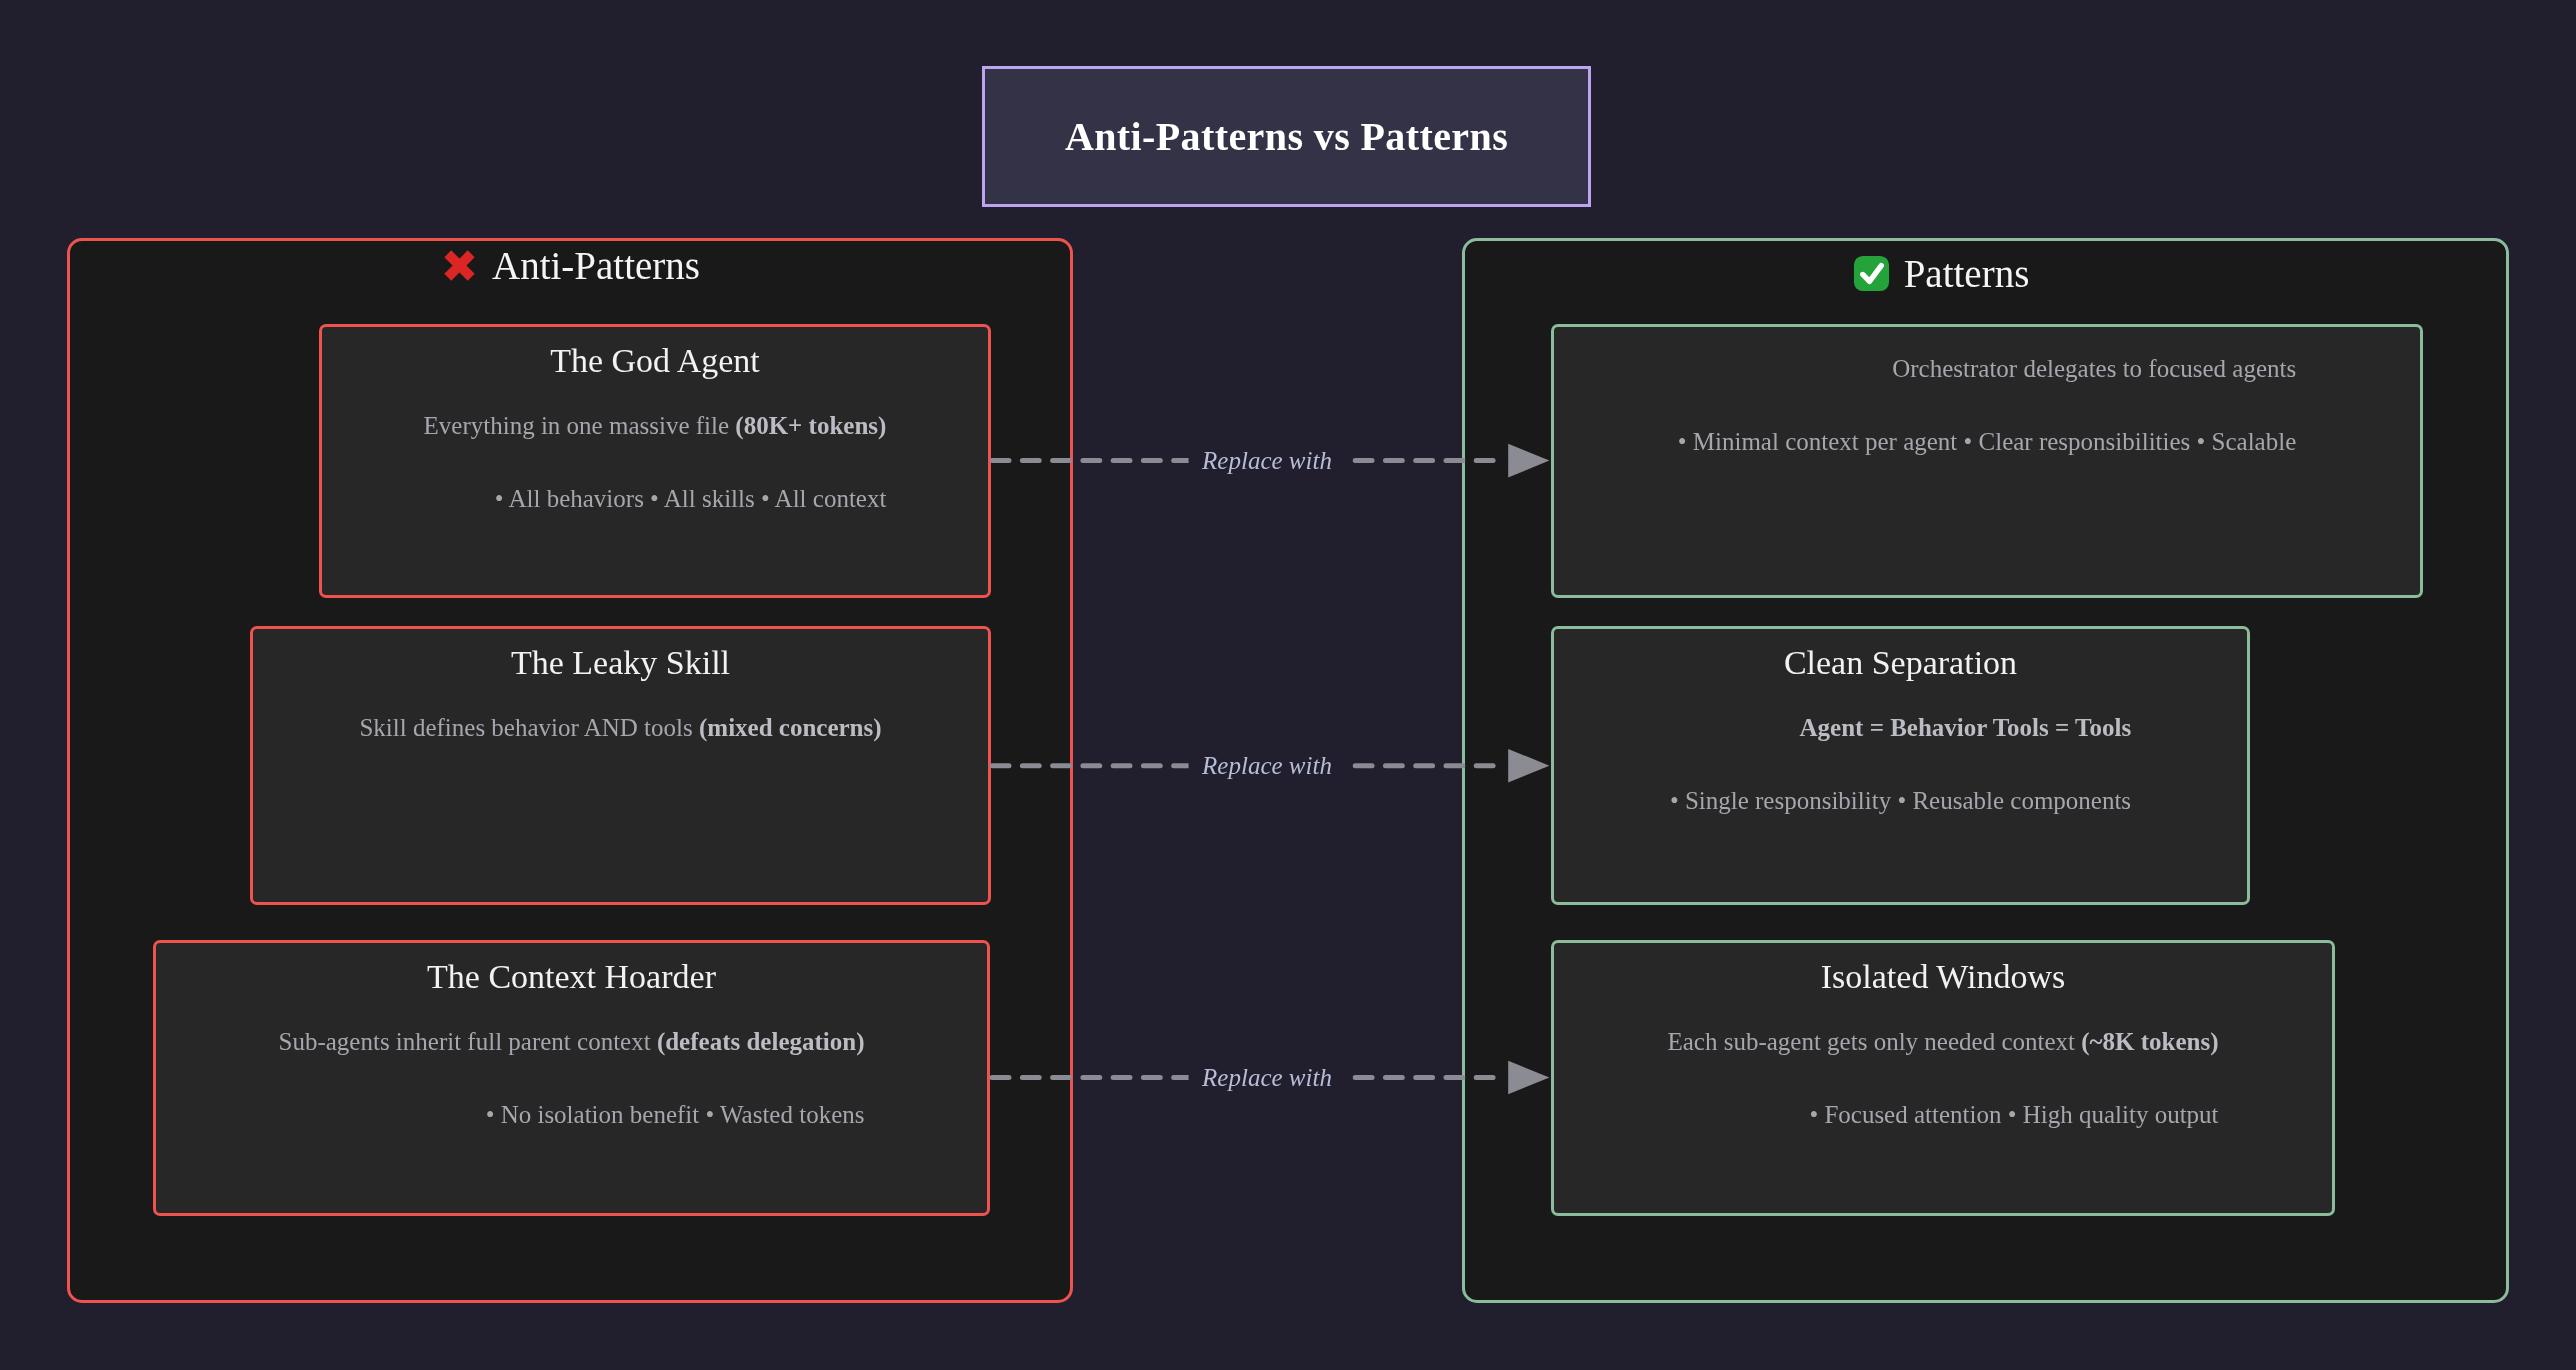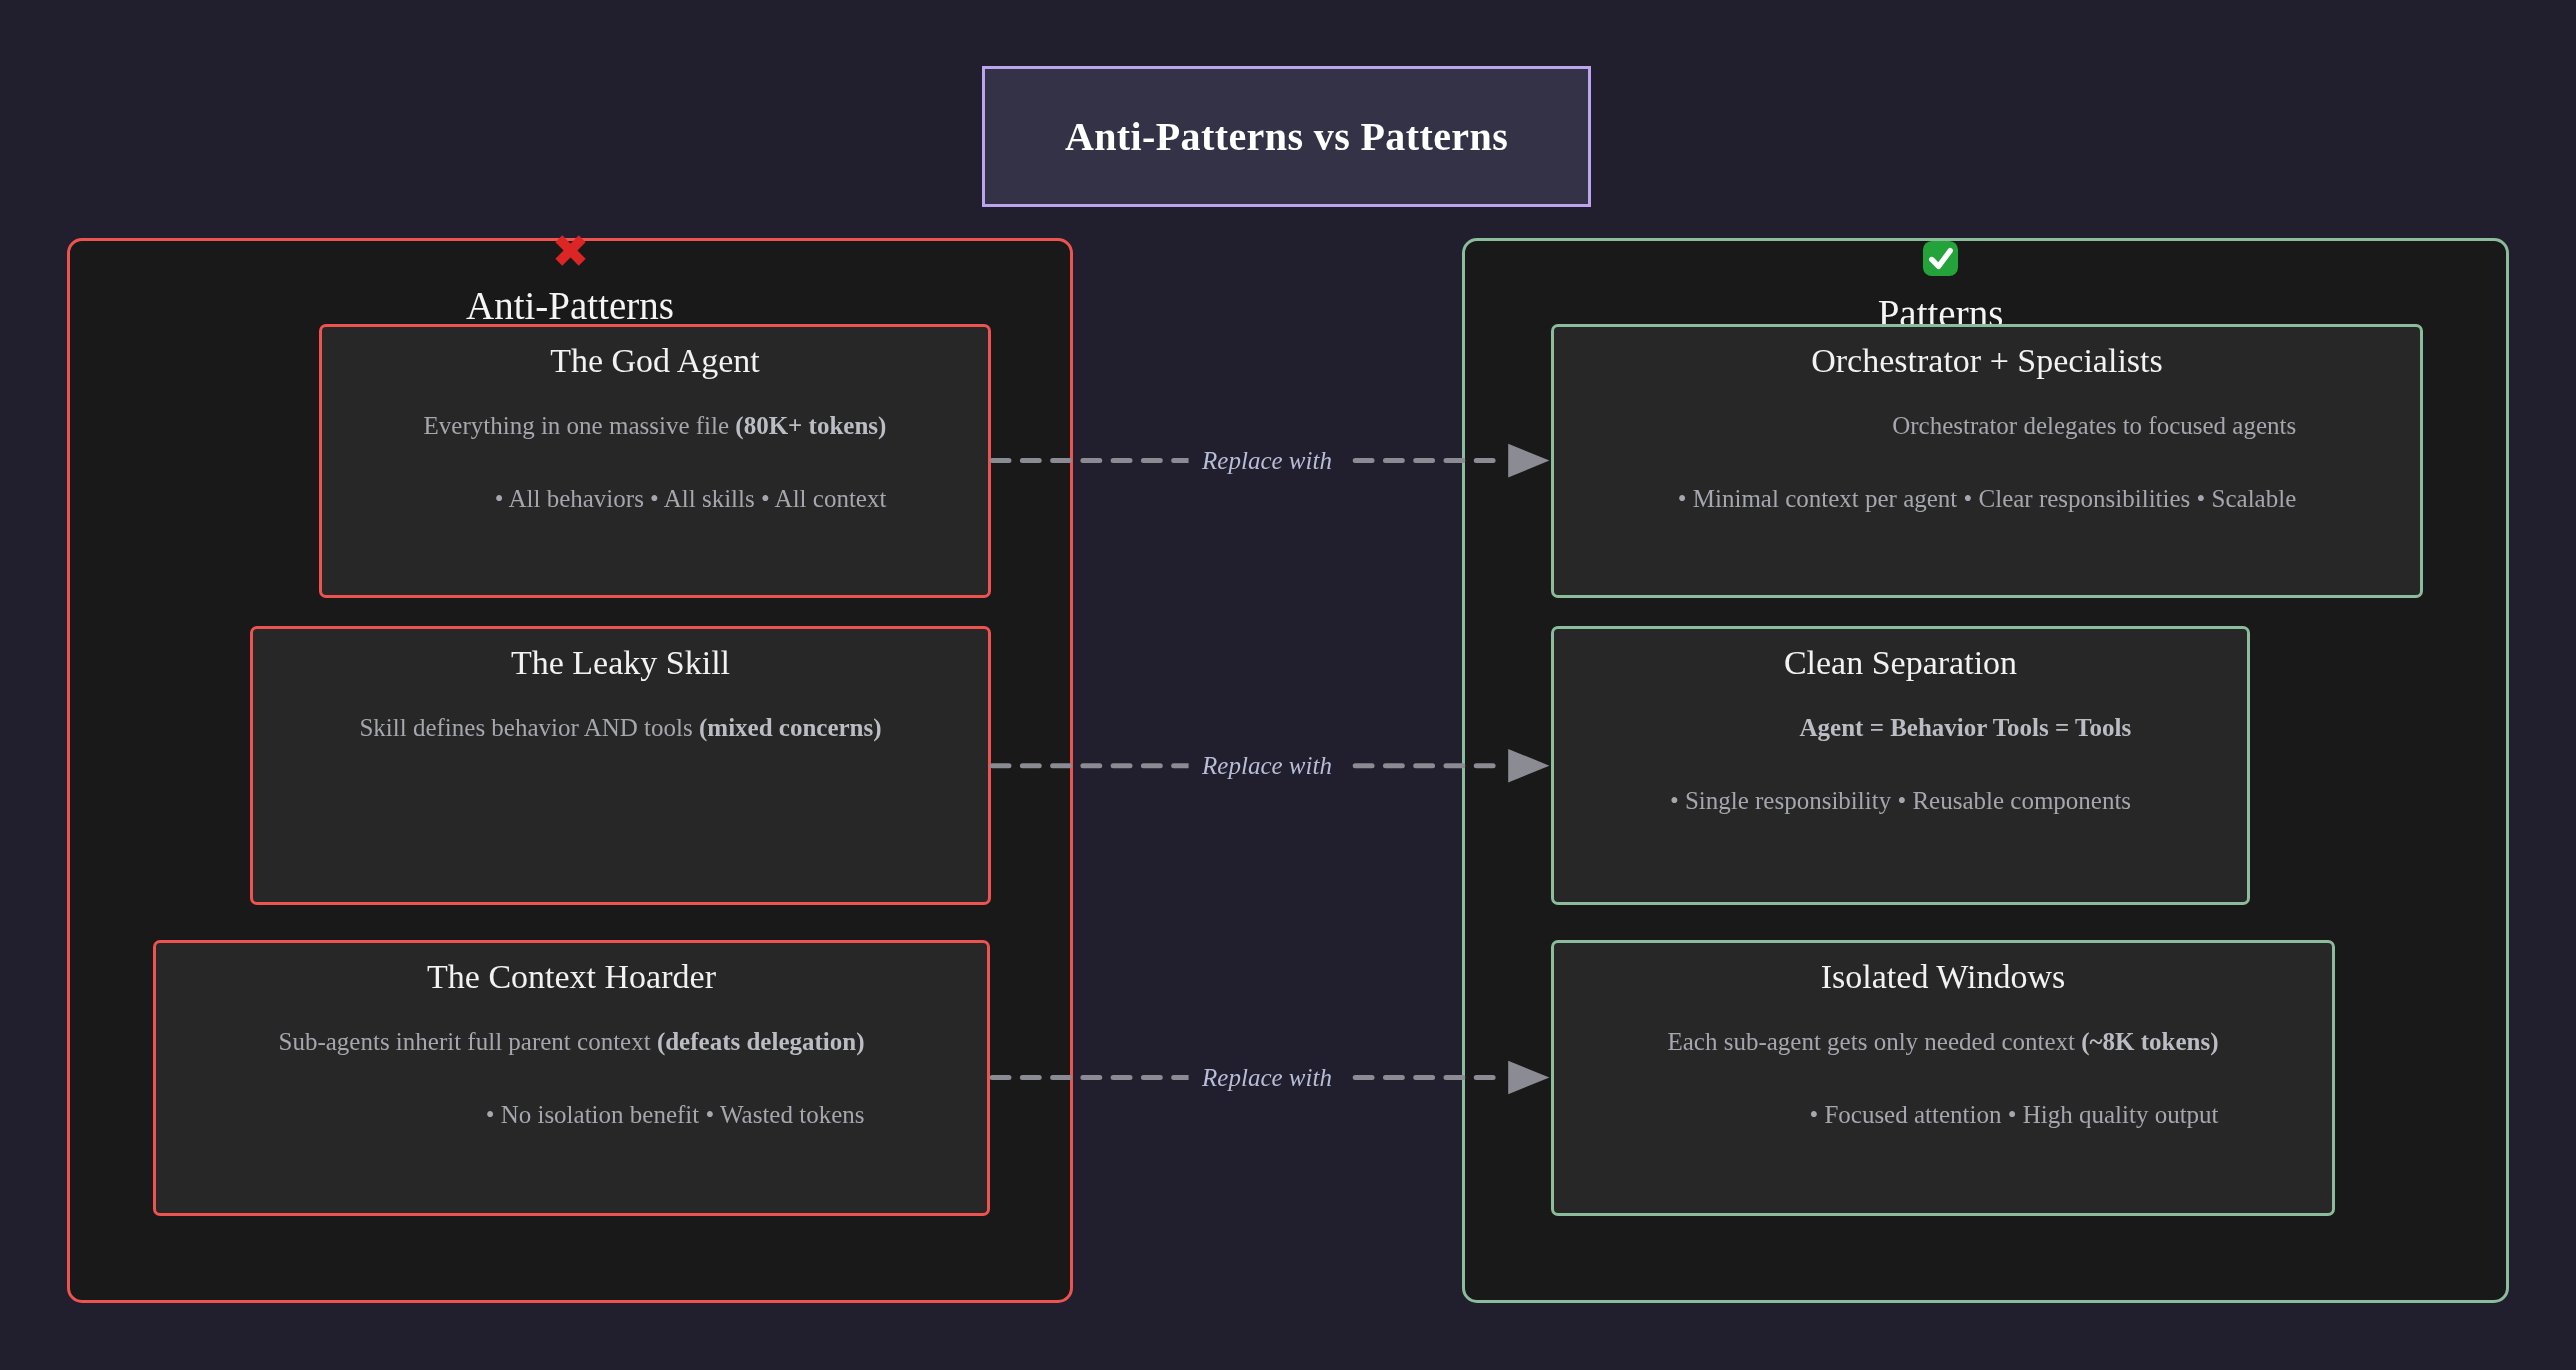--- a/index.html
+++ b/index.html
@@ -36,23 +36,23 @@
     color:#ffffff;font-size:40px;font-weight:bold;letter-spacing:0.4px;
   }
   
   .panel{
     position:absolute;top:238px;height:1065px;box-sizing:border-box;
     background:var(--panel-fill);border-radius:15px;
   }
   .panel.anti{left:67px;width:1006px;border:3.4px solid var(--anti-accent);}
   .panel.good{left:1462px;width:1047px;border:3.4px solid var(--pattern-accent);}
   .panel-header{
-    position:absolute;top:254px;height:50px;
+    position:absolute;top:240px;height:50px;
     display:flex;align-items:center;justify-content:center;gap:13px;
-    color:#f5f5f5;font-size:39px;font-weight:400;flex-direction:column;
+    color:#f5f5f5;font-size:39px;font-weight:400;
   }
   .panel-header.anti{left:67px;width:1006px;}
   .panel-header.good{left:1462px;width:957px;margin-top:8px;}
   .hdr-icon{display:inline-flex;align-items:center;}
   
   .node{
     position:absolute;box-sizing:border-box;background:var(--node-fill);
     border-radius:7px;text-align:center;
   }
   .node.red{border:3.4px solid var(--anti-accent);}
@@ -135,21 +135,20 @@
     <div class="node-title">The Context Hoarder</div>
     <div class="node-body">
       <div class="body-inner">
         <div class="body-line1"><span>Sub-agents inherit full parent context </span><span class="t-bold">(defeats delegation)</span></div>
         <div class="body-line2">• No isolation benefit • Wasted tokens</div>
       </div>
     </div>
   </div>
 
   <div class="node green" style="left:1551px;top:324px;width:872px;height:274px;">
-    <div class="node-title">Orchestrator + Specialists</div>
     <div class="node-body">
       <div class="body-inner">
         <div class="body-line1"><span>Orchestrator delegates to focused agents</span><span class="t-bold"></span></div>
         <div class="body-line2">• Minimal context per agent • Clear responsibilities • Scalable</div>
       </div>
     </div>
   </div>
 
   <div class="node green" style="left:1551px;top:626px;width:699px;height:279px;">
     <div class="node-title">Clean Separation</div>

